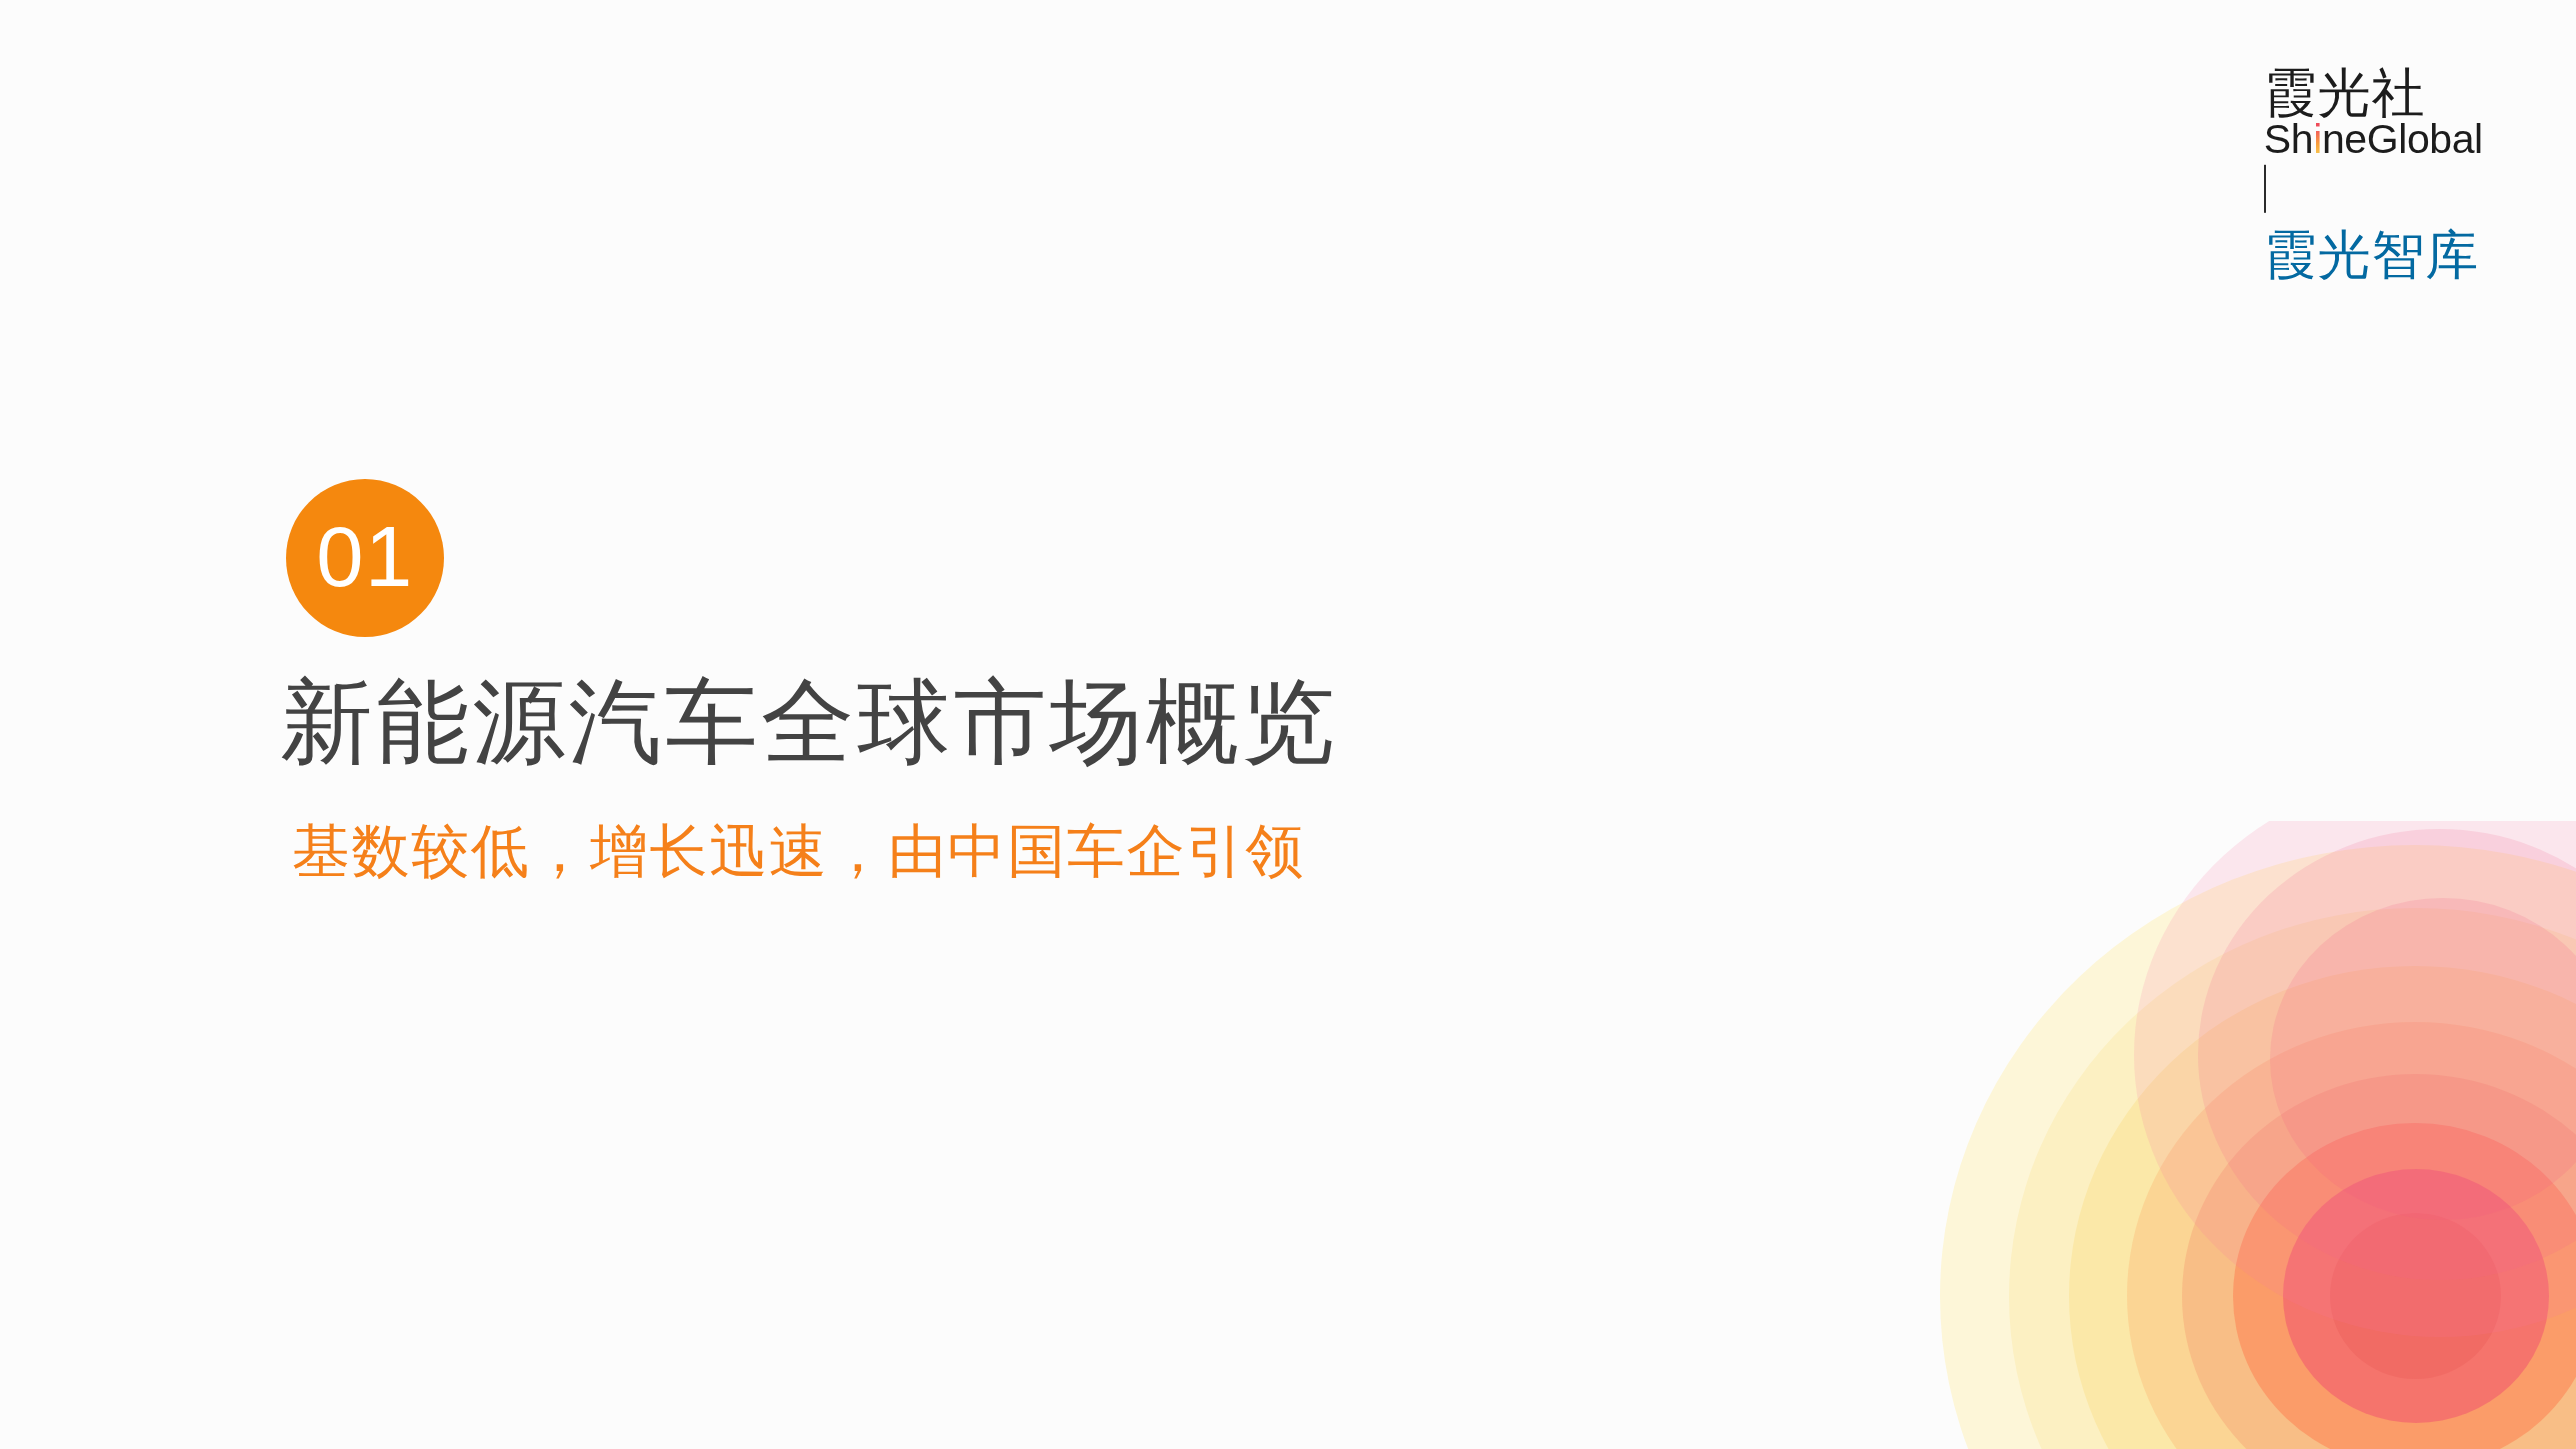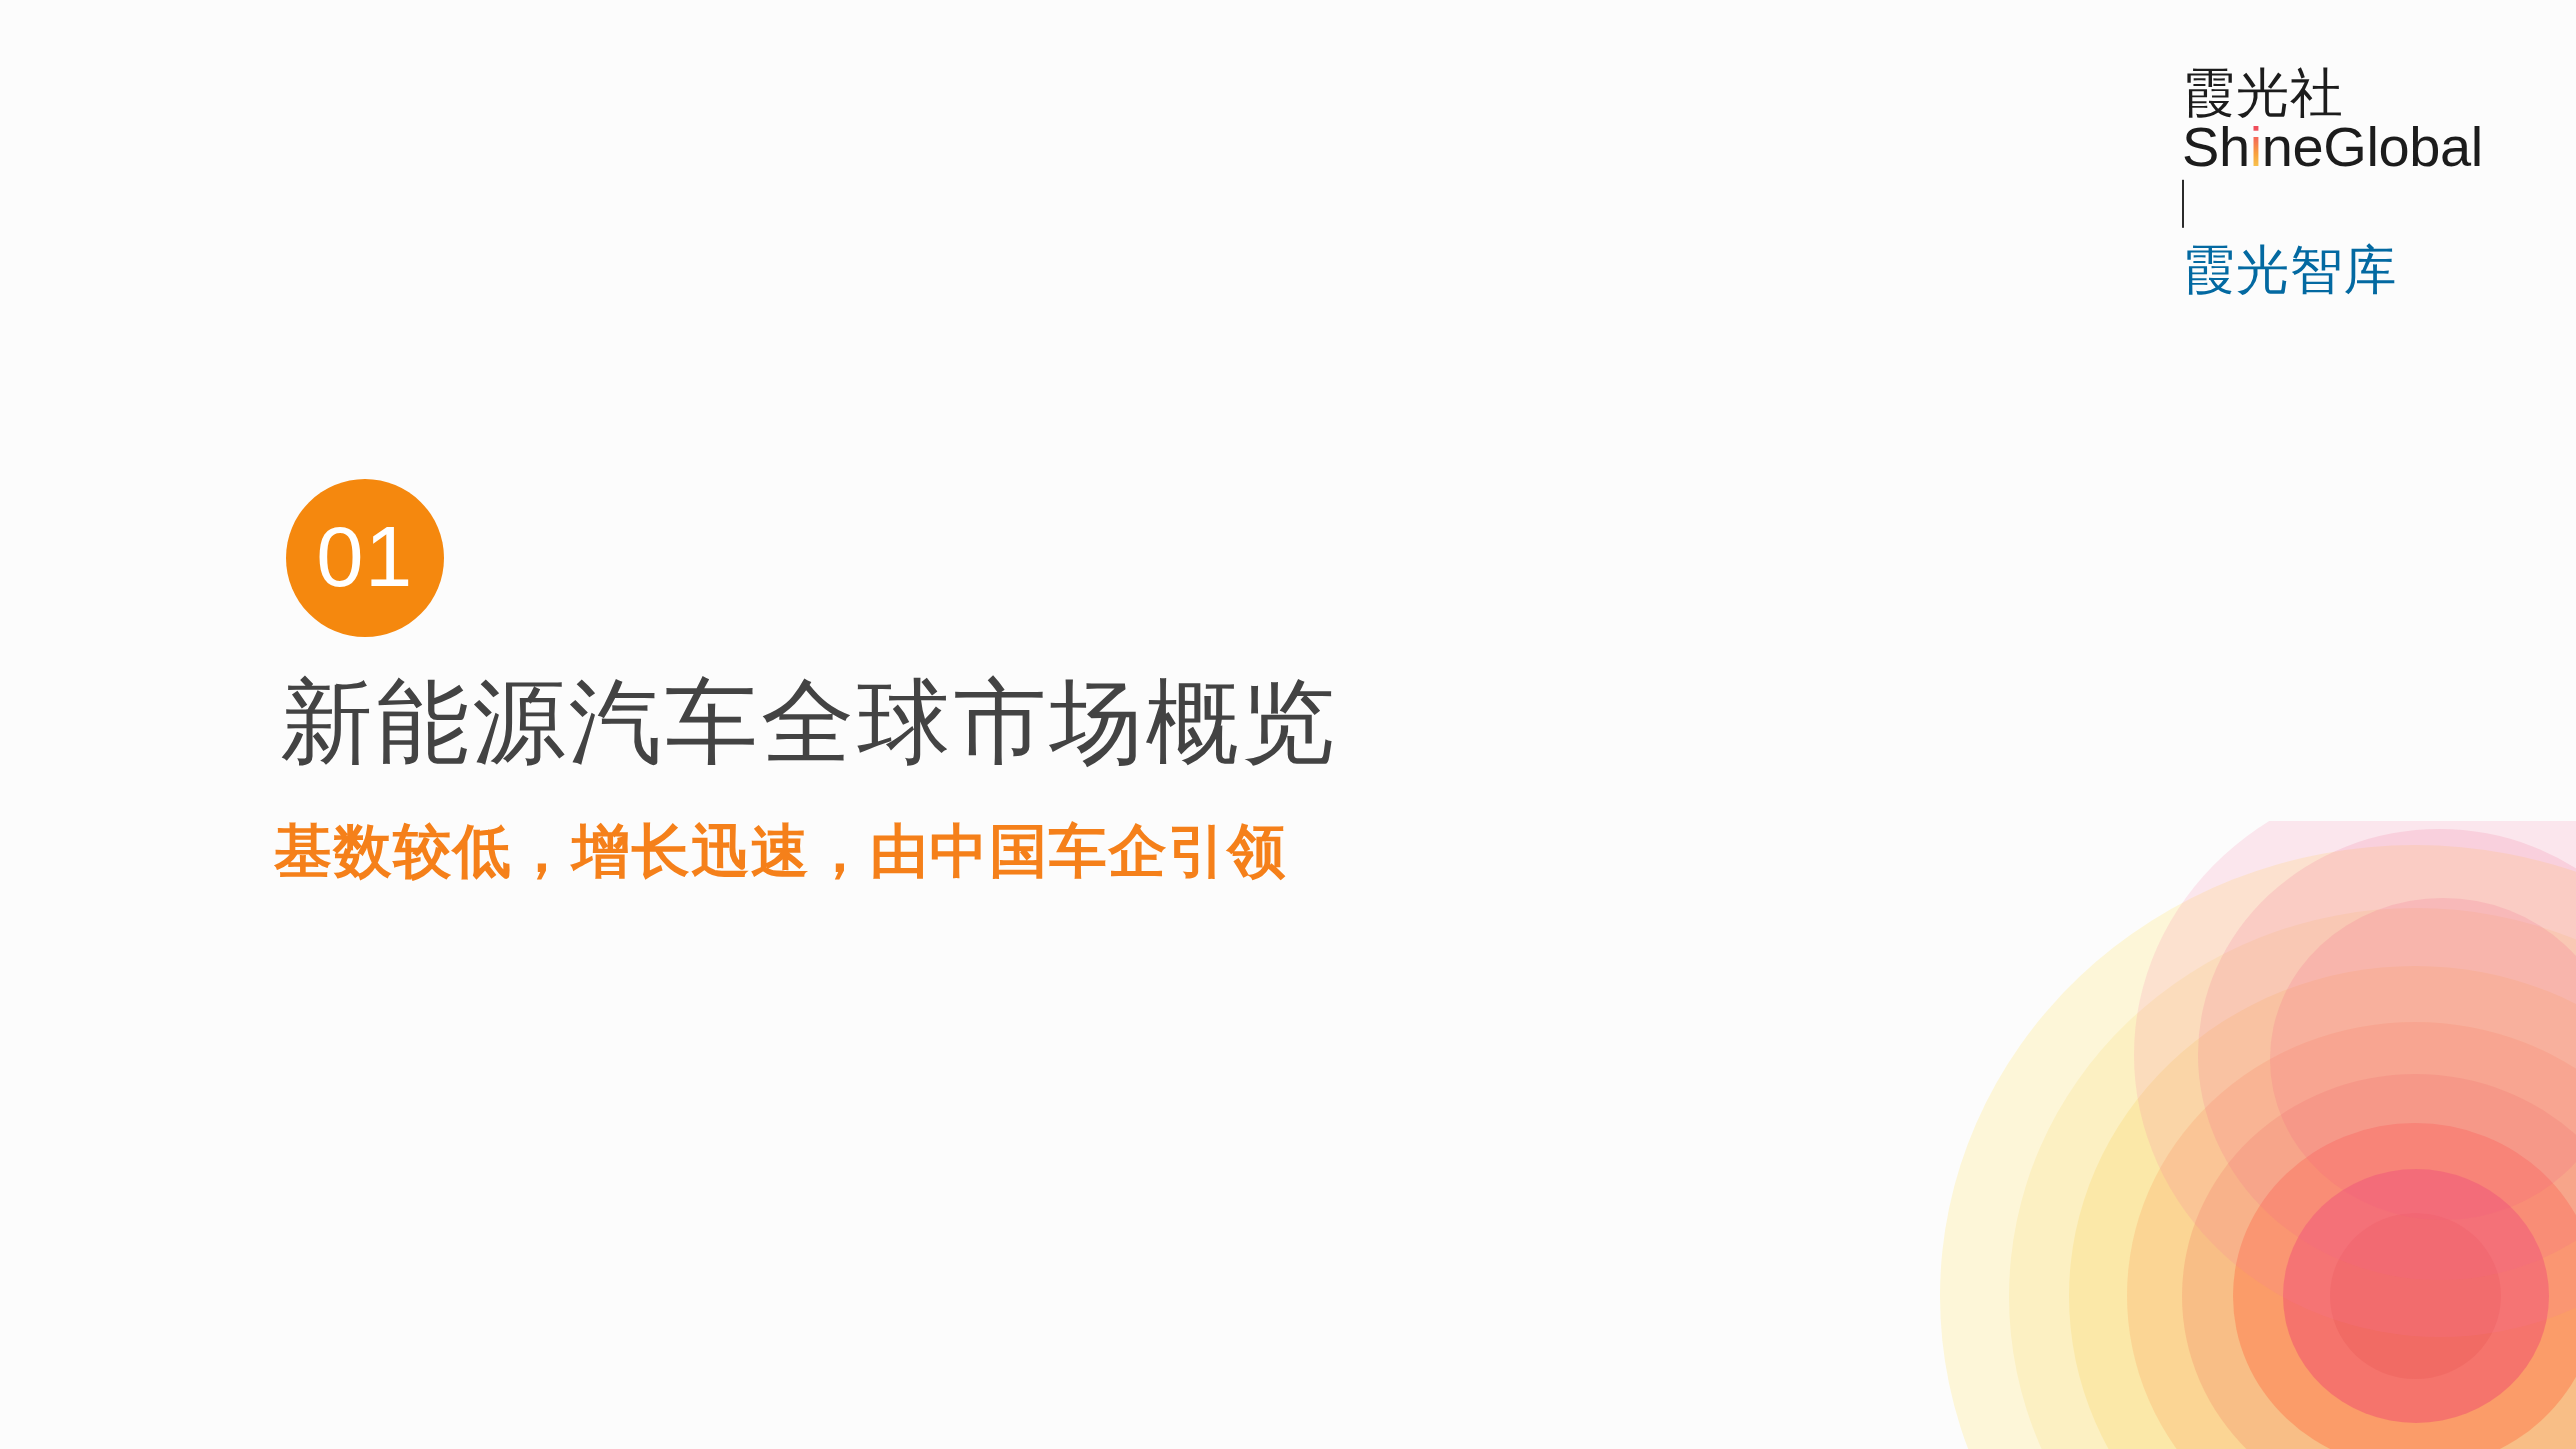--- a/index.html
+++ b/index.html
@@ -26,21 +26,21 @@
     line-height:1;
     flex-direction:column;
   }
   .brand-cn-1 {
     font-size:53px;
     font-weight:400;
     color:#1c1c1c;
     letter-spacing:0.8px;
   }
   .brand-en {
-    font-size:56px;
+    font-size:41px;
     font-weight:400;
     color:#1c1c1c;
     letter-spacing:-0.4px;
     margin-left:3.2px;
     position:relative;
   }
   .brand-i {
     background-image:linear-gradient(180deg,#e8384f 0%,#f2555f 28%,#f9a23c 62%,#f6e05e 100%);
     -webkit-background-clip:text;
     background-clip:text;
@@ -88,23 +88,23 @@
     left:280px; top:668px;
     font-size:93px;
     font-weight:400;
     color:#434343;
     letter-spacing:3.2px;
     line-height:1.18;
     white-space:nowrap;
   }
   .subtitle {
     position:absolute;
-    left:274px; top:815px;
+    left:292px; top:815px;
     font-size:58px;
-    font-weight:700;
+    font-weight:400;
     color:#f5801a;
     letter-spacing:1.6px;
     line-height:1.25;
     white-space:nowrap;
   }
 
   
   .ornament {
     position:absolute;
     left:1715px; top:821px;

